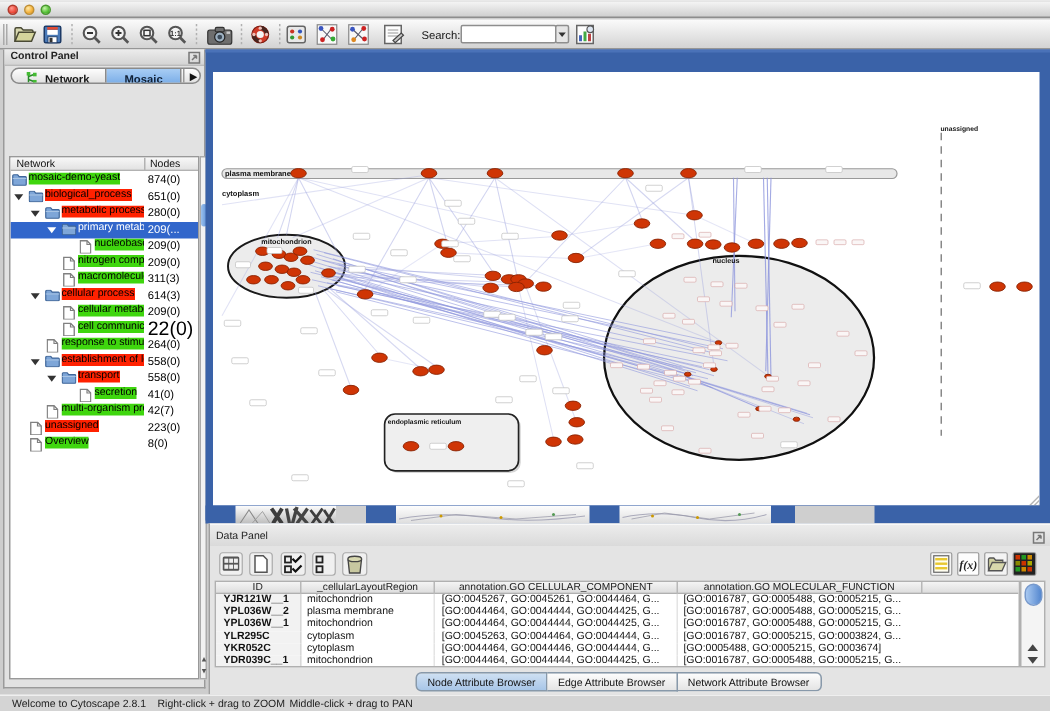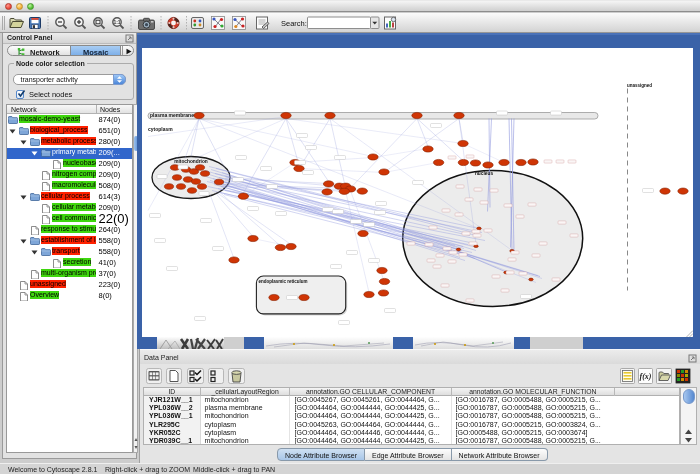--- a/index.html
+++ b/index.html
@@ -157,40 +157,20 @@
     <div class="abs" style="left:62px;top:0;width:51px;height:11px;background:linear-gradient(#a8cdf4,#74a9e6);border-left:1px solid #8a8a8a;border-right:1px solid #8a8a8a;">
       <div class="lbl" style="left:12px;top:1.5px;font-size:7.5px;font-weight:bold;color:#102035;">Mosaic</div>
     </div>
     <div class="abs" style="left:114px;top:0;width:13px;height:11px;border-left:1px solid #999;">
         <svg width="13" height="11">
           <polygon points="3.5,2.8 8.5,5.5 3.5,8.2" fill="#111"></polygon>
         </svg>
       </div>
   </div>
 
-  <div class="abs" style="left:5px;top:30px;width:125.5px;height:37px;border:1px solid #ababab;border-radius:3px;">
-    <div class="lbl" style="left:5px;top:-4.5px;font-size:7px;font-weight:bold;color:#1a1a1a;background:#e2e2e2;padding:0 2px;">Node color selection</div>
-
-    <div class="abs" style="left:3.5px;top:9.5px;width:113px;height:11px;background:#fff;border:1px solid #9b9b9b;border-radius:5px;">
-      <div class="lbl" style="left:7px;top:1.5px;font-size:7px;color:#111;">transporter activity</div>
-    </div>
-    <div class="abs" style="left:103.5px;top:9.5px;width:13px;height:11px;background:linear-gradient(#9ec8f7,#4c86d8);border:1px solid #7b9bd0;border-radius:0 5px 5px 0;">
-      <svg width="11" height="9" style="position:absolute;left:0;top:0;">
-          <path d="M3 3.7 L8 3.7 L5.5 1.2 Z" fill="#fff"></path>
-          <path d="M3 5.3 L8 5.3 L5.5 7.8 Z" fill="#fff"></path>
-        </svg>
-    </div>
-
-    <div class="abs" style="left:6.5px;top:26px;width:8.5px;height:8.5px;background:linear-gradient(#fdfdfd,#dce8f6);border:1.2px solid #5588cc;border-radius:2px;">
-      <svg class="abs" style="left:0px;top:-2px;" width="10" height="10">
-          <path d="M1.5 4.5 L3.5 7 L7.5 1.5" fill="none" stroke="#123a6a" stroke-width="1.6"></path>
-        </svg>
-    </div>
-    <div class="lbl" style="left:20px;top:25.5px;font-size:7.5px;color:#111;">Select nodes</div>
-  </div>
 
   <div class="abs" style="left:3px;top:71px;width:126.5px;height:349px;background:#fff;border:1px solid #999;overflow:hidden;">
     <div class="abs" style="left:0;top:0;width:124.5px;height:9px;background:linear-gradient(#f8f8f8,#e2e2e2);border-bottom:1px solid #b2b2b2;">
       <div class="lbl" style="left:4px;top:0.5px;font-size:7px;color:#111;">Network</div>
       <div class="abs" style="left:89px;top:0;width:1px;height:9px;background:#b2b2b2;"></div>
       <div class="lbl" style="left:93px;top:0.5px;font-size:7px;color:#111;">Nodes</div>
     </div>
     <div id="tree" class="abs" style="left:0;top:9.5px;width:124.5px;">
 <div class="abs" style="left:0;top:0px;width:124.5px;height:11px;">
           <svg class="abs" style="left:0.5px;top:1.5px;" width="10" height="8">
@@ -262,21 +242,21 @@
           <div class="lbl" style="left:91.5px;top:0;height:11px;line-height:9.5px;font-size:7.5px;color:#000;">209(0)</div>
         </div>
 <div class="abs" style="left:0;top:66px;width:124.5px;height:11px;">
           <svg class="abs" style="left:34.5px;top:1px;" width="8" height="9.5">
             <path d="M0.5 0.5 L5 0.5 L7.5 3 L7.5 9 L0.5 9 Z" fill="#fff" stroke="#808080" stroke-width="0.9"></path>
             <path d="M5 0.5 L5 3 L7.5 3" fill="none" stroke="#808080" stroke-width="0.8"></path>
           </svg>
           <div class="abs" style="left:45.0px;top:0;width:43.5px;height:11px;overflow:hidden;">
             <span style="display:block;width:max-content;margin-top:0.5px;height:8px;line-height:8px;font-size:7px;color:#000;white-space:nowrap;background:#3fd60e;">macromolecule m</span>
           </div>
-          <div class="lbl" style="left:91.5px;top:0;height:11px;line-height:9.5px;font-size:7.5px;color:#000;">508(0)</div>
+          <div class="lbl" style="left:91.5px;top:0;height:11px;line-height:9.5px;font-size:7.5px;color:#000;">311(3)</div>
         </div>
 <div class="abs" style="left:0;top:77px;width:124.5px;height:11px;">
           <svg class="abs" style="left:13.0px;top:3px;" width="7" height="5">
             <path d="M0.5 0.5 L6.5 0.5 L3.5 4.5 Z" fill="#333"></path>
           </svg>
           <svg class="abs" style="left:22.5px;top:1.5px;" width="10" height="8">
             <path d="M0.5 2.5 L0.5 1.2 Q0.5 0.5 1.2 0.5 L3.8 0.5 L4.8 1.7 L9 1.7 Q9.5 1.7 9.5 2.3 L9.5 6.8 Q9.5 7.5 8.8 7.5 L1.2 7.5 Q0.5 7.5 0.5 6.8 Z" fill="#7ea6d8" stroke="#3f6699" stroke-width="0.8"></path>
             <path d="M0.5 3 L9.5 3" stroke="#a8c4e4" stroke-width="0.8"></path>
           </svg>
           <div class="abs" style="left:34.0px;top:0;width:54.5px;height:11px;overflow:hidden;">
@@ -351,21 +331,21 @@
           <div class="lbl" style="left:91.5px;top:0;height:11px;line-height:9.5px;font-size:7.5px;color:#000;">41(0)</div>
         </div>
 <div class="abs" style="left:0;top:154px;width:124.5px;height:11px;">
           <svg class="abs" style="left:23.5px;top:1px;" width="8" height="9.5">
             <path d="M0.5 0.5 L5 0.5 L7.5 3 L7.5 9 L0.5 9 Z" fill="#fff" stroke="#808080" stroke-width="0.9"></path>
             <path d="M5 0.5 L5 3 L7.5 3" fill="none" stroke="#808080" stroke-width="0.8"></path>
           </svg>
           <div class="abs" style="left:34.0px;top:0;width:54.5px;height:11px;overflow:hidden;">
             <span style="display:block;width:max-content;margin-top:0.5px;height:8px;line-height:8px;font-size:7px;color:#000;white-space:nowrap;background:#3fd60e;">multi-organism pro</span>
           </div>
-          <div class="lbl" style="left:91.5px;top:0;height:11px;line-height:9.5px;font-size:7.5px;color:#000;">37(0)</div>
+          <div class="lbl" style="left:91.5px;top:0;height:11px;line-height:9.5px;font-size:7.5px;color:#000;">42(7)</div>
         </div>
 <div class="abs" style="left:0;top:165px;width:124.5px;height:11px;">
           <svg class="abs" style="left:12.5px;top:1px;" width="8" height="9.5">
             <path d="M0.5 0.5 L5 0.5 L7.5 3 L7.5 9 L0.5 9 Z" fill="#fff" stroke="#808080" stroke-width="0.9"></path>
             <path d="M5 0.5 L5 3 L7.5 3" fill="none" stroke="#808080" stroke-width="0.8"></path>
           </svg>
           <div class="abs" style="left:23.0px;top:0;width:65.5px;height:11px;overflow:hidden;">
             <span style="display:block;width:max-content;margin-top:0.5px;height:8px;line-height:8px;font-size:7px;color:#000;white-space:nowrap;background:#ff2100;">unassigned</span>
           </div>
           <div class="lbl" style="left:91.5px;top:0;height:11px;line-height:9.5px;font-size:7.5px;color:#000;">223(0)</div>

